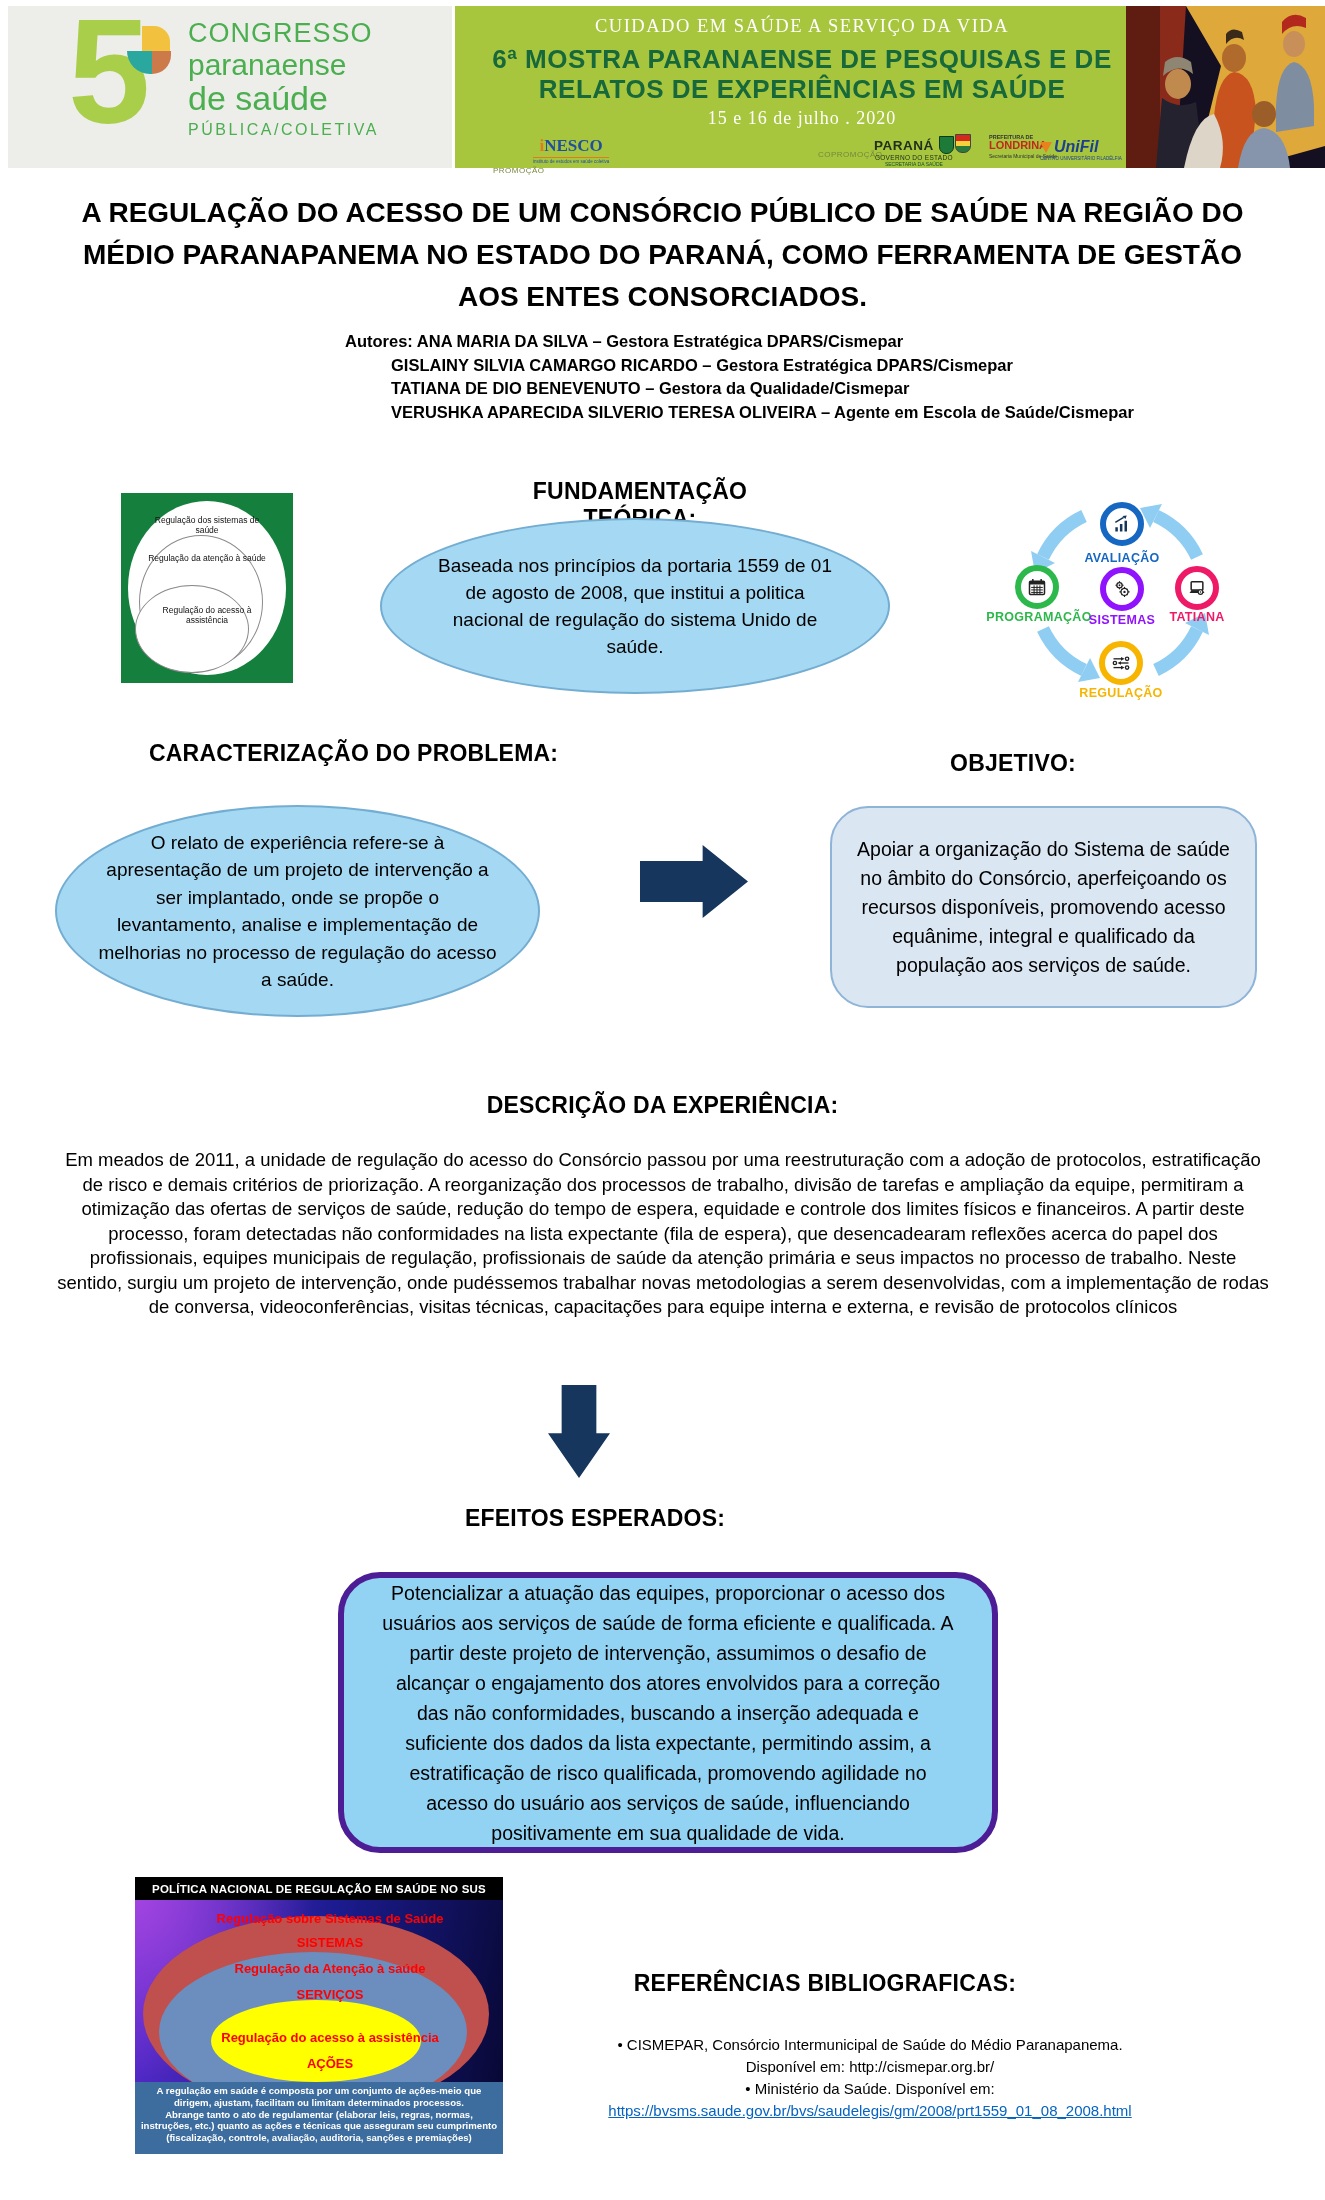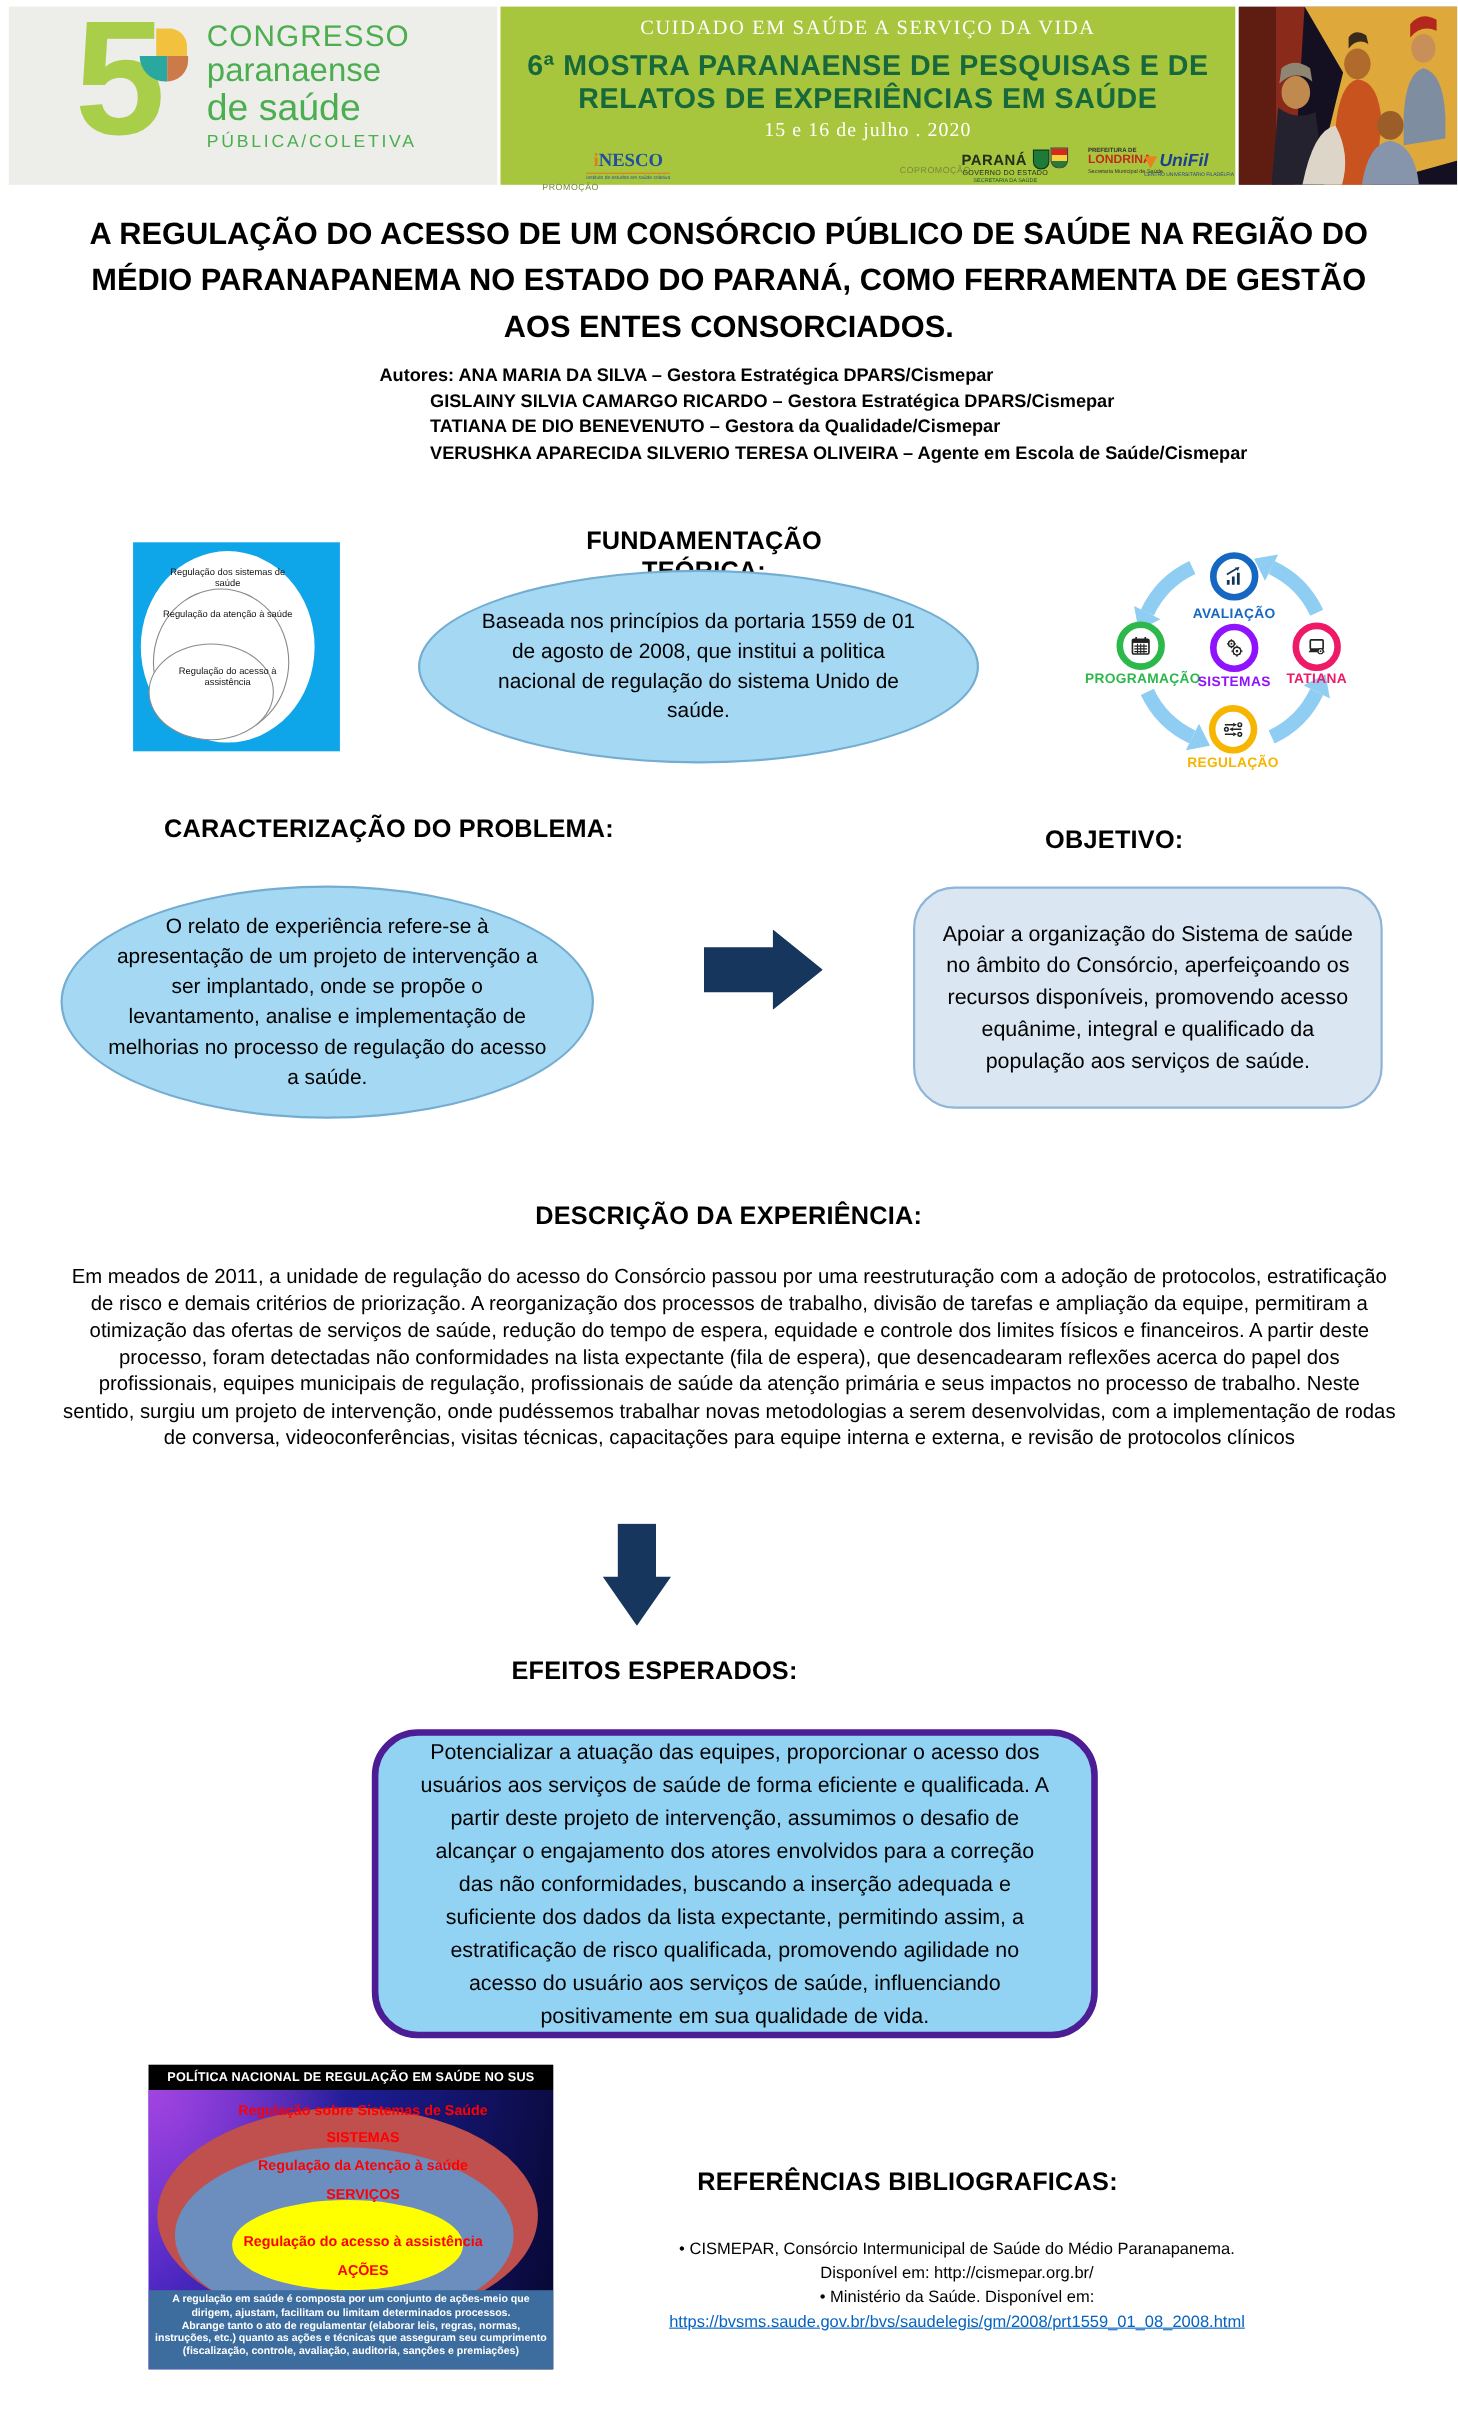--- a/index.html
+++ b/index.html
@@ -14,21 +14,21 @@
   .q{position:absolute;}
   .q-yellow{left:134px;top:20px;width:28px;height:25px;background:#f2c23e;border-radius:0 16px 0 0;}
   .q-teal{left:119px;top:45px;width:25px;height:23px;background:#2aa79e;border-radius:0 0 0 25px;}
   .q-orange{left:144px;top:45px;width:19px;height:23px;background:#cd7a4a;border-radius:0 0 19px 0;}
   .congress-text{position:absolute;left:180px;top:12px;color:var(--logo_green,#4bae4f);}
   .ct1{font-size:27px;letter-spacing:1px;}
   .ct2{font-size:30px;line-height:31px;}
   .ct3{font-size:34px;line-height:36px;}
   .ct4{font-size:16px;letter-spacing:2.5px;margin-top:5px;}
 
-  .hdr-banner{left:455px;top:6px;width:668px;height:162px;background:var(--banner_green,#a7c63e);text-align:center;}
+  .hdr-banner{left:455px;top:6px;width:668px;height:162px;background:var(--banner_green,#a7c63e);text-align:center;padding-left:26px;}
   .tagline{position:absolute;left:0;top:10px;width:100%;color:#fff;font-family:"Liberation Serif",serif;
            font-size:18.5px;letter-spacing:1.5px;}
   .banner-title{position:absolute;left:0;width:100%;color:var(--banner_dark_green,#17683a);
                 font-weight:bold;font-size:26px;letter-spacing:.5px;}
   .bt1{top:38px;} .bt2{top:68px;}
   .banner-date{position:absolute;left:0;top:102px;width:100%;color:#fff;
                font-family:"Liberation Serif",serif;font-size:18px;letter-spacing:1px;}
   .logo-label{position:absolute;font-size:8px;color:#77883d;letter-spacing:.5px;}
   .inesco{position:absolute;left:78px;top:130px;text-align:center;}
   .inesco-main{font-family:"Liberation Serif",serif;font-weight:bold;font-size:17px;color:#1f4f9e;}
@@ -58,21 +58,21 @@
   
   .main-title{left:60px;top:192px;width:1205px;text-align:center;font-weight:bold;
               font-size:28px;line-height:42px;}
   .authors{left:345px;top:330px;font-weight:bold;font-size:16.5px;line-height:23.5px;}
   .authors .cont{padding-left:46px;}
 
   
   .sec-h{font-weight:bold;font-size:23px;letter-spacing:.2px;}
 
   
-  .venn-box{left:121px;top:493px;width:188px;height:190px;background:#0ea5e9;}
+  .venn-box{left:121px;top:493px;width:172px;height:190px;background:#15803d;}
   .venn-outer{position:absolute;left:7px;top:8px;width:158px;height:174px;background:#fff;border-radius:50%;}
   .venn-mid{position:absolute;left:18px;top:42px;width:122px;height:132px;background:#fff;
             border:1px solid #8a8a8a;border-radius:50%;}
   .venn-in{position:absolute;left:14px;top:92px;width:112px;height:86px;background:#fff;
            border:1px solid #8a8a8a;border-radius:50%;}
   .venn-lbl{position:absolute;width:120px;left:26px;text-align:center;font-size:8.5px;line-height:10px;color:#111;}
 
   .bubble{background:var(--bubble_blue,#a5d9f3);border:2px solid var(--bubble_border,#74add2);
           border-radius:50%;display:flex;align-items:center;justify-content:center;text-align:center;}
   .fund-bubble{left:380px;top:518px;width:510px;height:176px;font-size:19px;line-height:27px;padding:6px 52px;box-sizing:border-box;}

